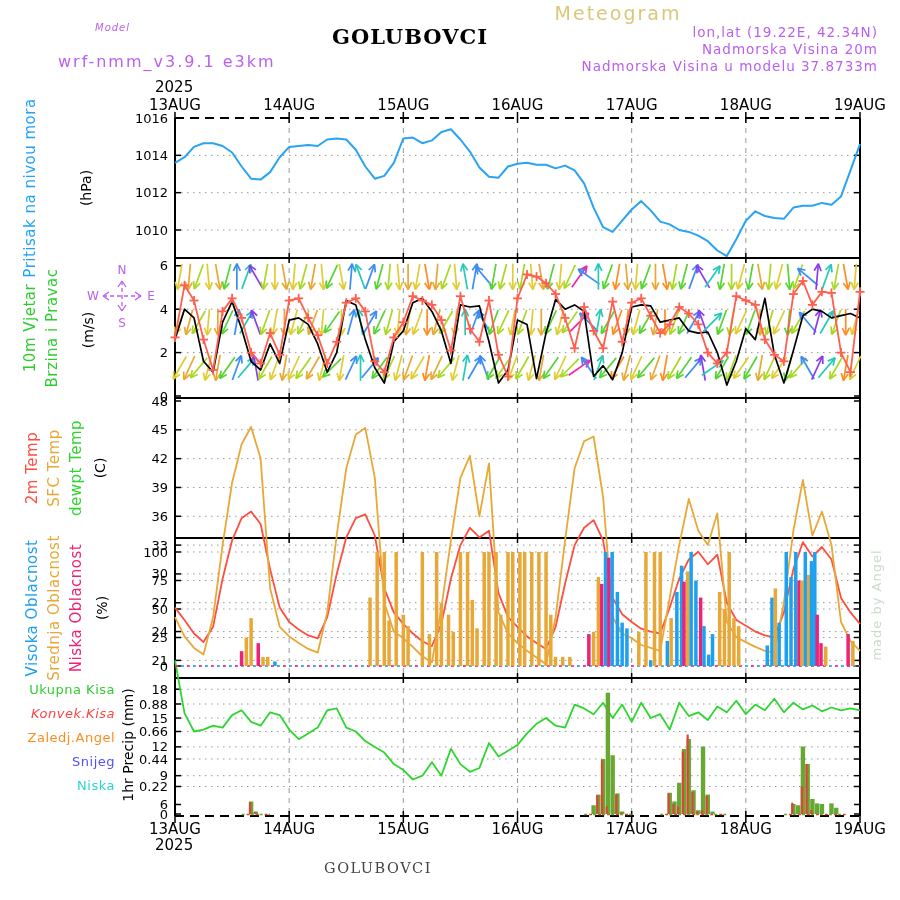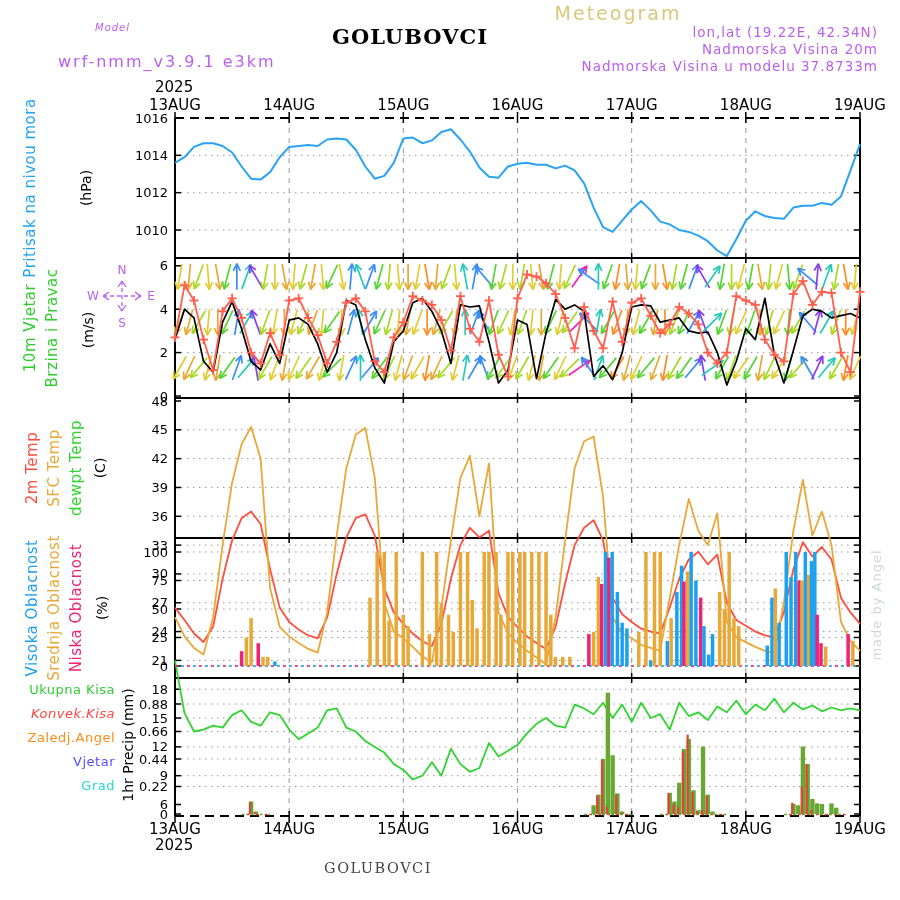--- a/index.html
+++ b/index.html
@@ -1299,19 +1299,19 @@
   <div class="abs rot unitL" style="left:100px;top:468px;">(C)</div>
 
   <div class="abs rot sideL c-vis" style="left:32px;top:608px;">Visoka Oblacnost</div>
   <div class="abs rot sideL c-sre" style="left:54px;top:608px;">Srednja Oblacnost</div>
   <div class="abs rot sideL c-nis" style="left:76px;top:608px;">Niska Oblacnost</div>
   <div class="abs rot unitL" style="left:102px;top:608px;">(%)</div>
 
   <div class="abs pleg c-uku" style="top:682px;">Ukupna Kisa</div>
   <div class="abs pleg c-kon" style="top:706px;font-style:italic;">Konvek.Kisa</div>
   <div class="abs pleg c-zal" style="top:730px;">Zaledj.Angel</div>
-  <div class="abs pleg c-sni" style="top:754px;">Vjetar</div>
-  <div class="abs pleg c-gra" style="top:778px;">Grad</div>
+  <div class="abs pleg c-sni" style="top:754px;">Snijeg</div>
+  <div class="abs pleg c-gra" style="top:778px;">Niska</div>
   <div class="abs rot unitL" style="left:128px;top:745px;font-size:14px;">1hr Precip (mm)</div>
 
   <div class="abs rot watermark" style="left:876px;top:605px;">made by Angel</div>
   <div class="abs ctr footer-station" style="left:378px;top:860px;">GOLUBOVCI</div>
 </div>
 
 </body></html>

